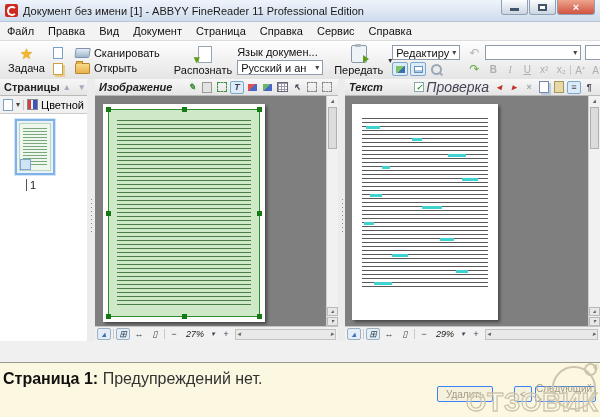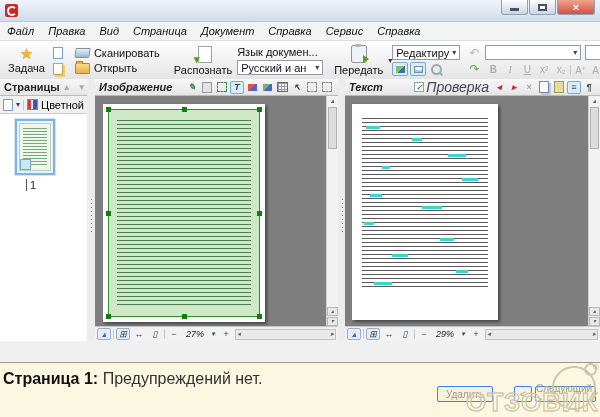--- a/index.html
+++ b/index.html
@@ -23,21 +23,21 @@
   .wbtn{width:27px;height:15px;border:1px solid #90a0b4;border-top:none;
         border-radius:0 0 3px 3px;background:linear-gradient(#fbfcfd,#ccd5e0);
         display:flex;align-items:center;justify-content:center;margin-left:1px;box-sizing:border-box;}
   .wbtn.close{width:38px;background:linear-gradient(#eda48c,#cf5342);color:#fff;
         font-weight:bold;font-size:11px;line-height:12px;}
   .min-glyph{width:9px;height:3px;background:#44546a;margin-top:5px;}
   .max-glyph{width:9px;height:7px;border:2px solid #44546a;box-sizing:border-box;background:#fff;}
   
   #menubar{height:18px;background:#f3f3f3;border-bottom:1px solid #dcdcdc;
            display:flex;align-items:center;font-size:11px;color:#111;}
-  .menu-item{padding:18px 7px;cursor:default;font-style:italic;}
+  .menu-item{padding:18px 7px;cursor:default;}
   
   #toolbar{height:40px;background:linear-gradient(#fefefe,#e4e4e4);border-bottom:1px solid #bfbfbf;
            display:flex;align-items:stretch;padding:1px 3px;box-sizing:border-box;font-size:11px;color:#111;}
   .tb-big{display:flex;flex-direction:column;align-items:center;justify-content:center;gap:1px;padding:0 5px;}
   .tb-sep{width:1px;background:#c6c6c6;margin:4px 3px;}
   .tb-col{display:flex;flex-direction:column;justify-content:center;gap:2px;}
   .tb-rows{display:flex;flex-direction:column;justify-content:center;gap:3px;padding:0 3px;}
   .tb-row{display:flex;align-items:center;gap:4px;}
   .mini-btn{width:16px;height:14px;display:flex;align-items:center;justify-content:center;}
   .star-icon{color:#f0b62e;font-size:15px;line-height:14px;text-shadow:0 0 1px #c88d18;}
@@ -165,37 +165,38 @@
        border-radius:50%;box-sizing:border-box;z-index:4;}
   #wm-reg{position:absolute;left:593px;top:0px;font-size:8px;color:#b9b29a;z-index:6;}
 </style>
 </head>
 <body>
 
 <div id="win">
 
   <div id="titlebar">
     <span id="appicon"></span>
+    <span>Документ без имени [1] - ABBYY FineReader 11 Professional Edition</span>
     <div id="winbtns">
       <div class="wbtn">
           <span class="min-glyph"></span>
         </div>
       <div class="wbtn">
           <span class="max-glyph"></span>
         </div>
       <div class="wbtn close">×</div>
     </div>
   </div>
 
   <div id="menubar">
     <span class="menu-item">Файл</span>
     <span class="menu-item">Правка</span>
     <span class="menu-item">Вид</span>
+    <span class="menu-item">Документ</span>
     <span class="menu-item">Страница</span>
-    <span class="menu-item">Документ</span>
     <span class="menu-item">Справка</span>
     <span class="menu-item">Сервис</span>
     <span class="menu-item">Справка</span>
   </div>
 
   <div id="toolbar">
     <div class="tb-big">
       <span class="star-icon">★</span>
       <span>Задача</span>
     </div>

